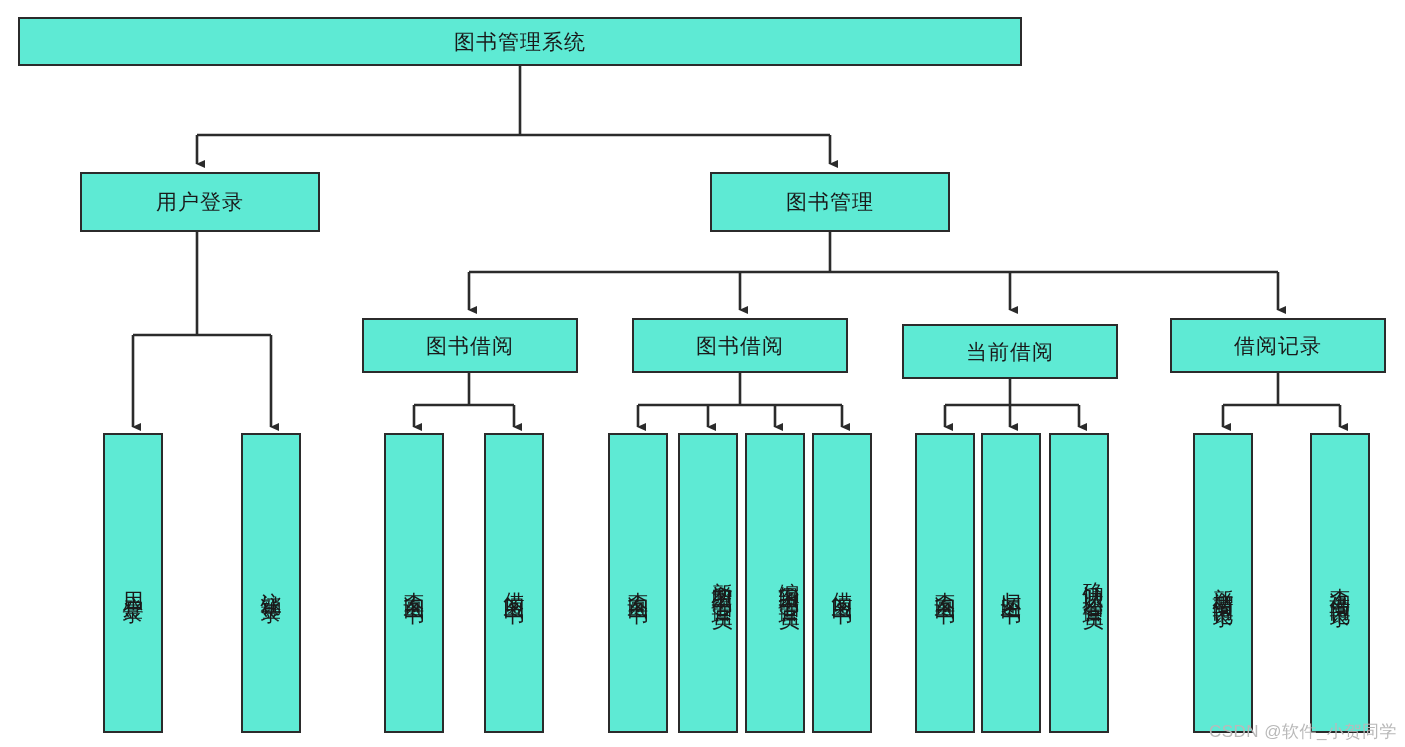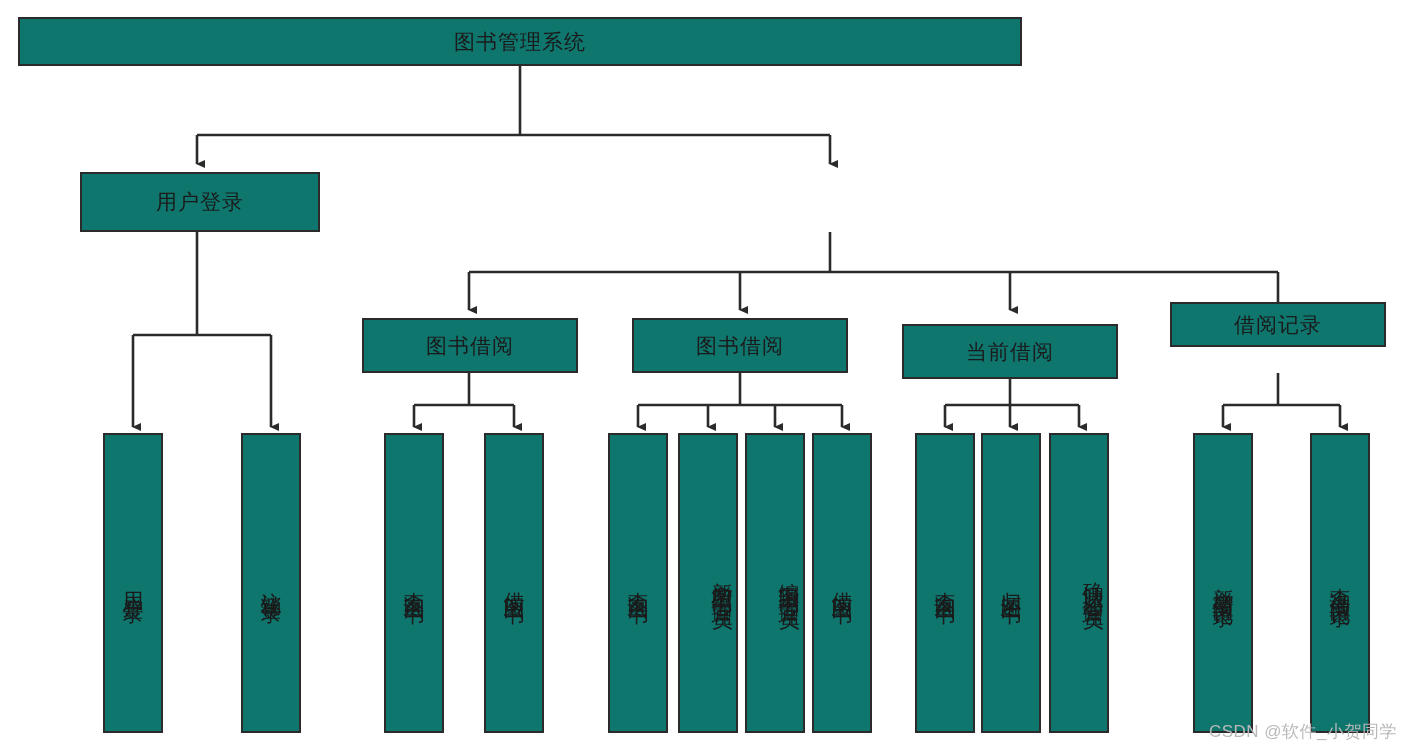--- a/index.html
+++ b/index.html
@@ -21,21 +21,21 @@
     position: absolute;
     left: 0;
     top: 0;
     width: 1405px;
     height: 747px;
     pointer-events: none;
   }
   .node {
     position: absolute;
     box-sizing: border-box;
-    background: #0f766e;
+    background: #5eead4;
     border: 2.5px solid #2b2b2b;
     display: flex;
     align-items: center;
     justify-content: center;
     color: #1a1a1a;
     text-align: center;
   }
   .node.h {
     font-size: 21px;
     letter-spacing: 1px;
@@ -120,34 +120,37 @@
   </svg>
 
   <div class="node h" style="left:18px; top:17px; width:1004px; height:49px;">
     <span>图书管理系统</span>
   </div>
 
   <div class="node h" style="left:80px; top:172px; width:240px; height:60px;">
     <span>用户登录</span>
   </div>
 
+  <div class="node h" style="left:710px; top:172px; width:240px; height:60px;">
+    <span>图书管理</span>
+  </div>
 
   <div class="node h" style="left:362px; top:318px; width:216px; height:55px;">
     <span>图书借阅</span>
   </div>
 
   <div class="node h" style="left:632px; top:318px; width:216px; height:55px;">
     <span>图书借阅</span>
   </div>
 
   <div class="node h" style="left:902px; top:324px; width:216px; height:55px;">
     <span>当前借阅</span>
   </div>
 
-  <div class="node h" style="left:1170px; top:302px; width:216px; height:45px;text-align:right;">
+  <div class="node h" style="left:1170px; top:318px; width:216px; height:55px;text-align:right;">
     <span>借阅记录</span>
   </div>
 
   <div class="node v mid" style="left:103px; top:433px; width:60px; height:300px;">
     <span>用户登录</span>
   </div>
 
   <div class="node v mid" style="left:241px; top:433px; width:60px; height:300px;">
     <span>注销登录</span>
   </div>

